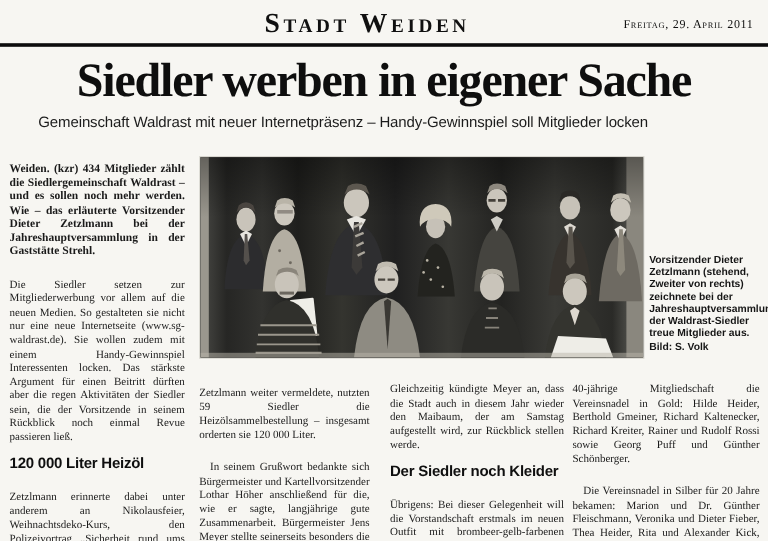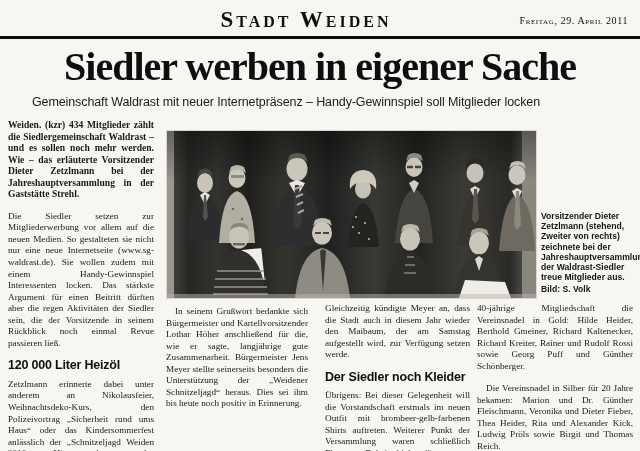--- a/index.html
+++ b/index.html
@@ -59,21 +59,21 @@
   }
 
   
   .col{
     position:absolute;
     font-size:9.2px;
     line-height:11.55px;
     text-align:justify;
     color:#1a1a1a;
   }
-  .col p{margin:0 0 11px 0;}
+  .col p{margin:16px 0 11px 0;}
   .col p.tight{margin-bottom:0;}
   .lead{
     font-weight:700;
     font-size:9.6px;
     line-height:11.55px;
   }
   .indent{text-indent:9px;}
   .col-subhead{
     font-family:"Liberation Sans", sans-serif;
     font-weight:700;
@@ -233,25 +233,26 @@
       <rect x="0" y="163" width="369" height="4" fill="#b9b5aa" opacity="0.5"></rect>
     </svg>
   </div>
 
   <div class="caption">
     <div>Vorsitzender Dieter Zetzlmann (stehend, Zweiter von rechts) zeichnete bei der Jahreshauptversammlung der Waldrast-Siedler treue Mitglieder aus.</div>
     <div class="credit">Bild: S. Volk</div>
   </div>
 
   <div class="col col2">
+    <p>Zetzlmann weiter vermeldete, nutzten 59 Siedler die Heizölsammelbestellung – insgesamt orderten sie 120 000 Liter.</p>
     <p class="indent tight">In seinem Grußwort bedankte sich Bürgermeister und Kartellvorsitzender Lothar Höher anschließend für die, wie er sagte, langjährige gute Zusammenarbeit. Bürgermeister Jens Meyer stellte seinerseits besonders die Unterstützung der „Weidener Schnitzeljagd“ heraus. Dies sei ihm bis heute noch positiv in Erinnerung.</p>
   </div>
 
   <div class="col col3">
-    <p>Gleichzeitig kündigte Meyer an, dass die Stadt auch in diesem Jahr wieder den Maibaum, der am Samstag aufgestellt wird, zur Verfügung setzen werde.</p>
+    <p>Gleichzeitig kündigte Meyer an, dass die Stadt auch in diesem Jahr wieder den Maibaum, der am Samstag aufgestellt wird, zur Rückblick stellen werde.</p>
     <div class="col-subhead">Der Siedler noch Kleider</div>
     <p class="tight">Übrigens: Bei dieser Gelegenheit will die Vorstandschaft erstmals im neuen Outfit mit brombeer-gelb-farbenen Shirts auftreten. Weiterer Punkt der Versammlung waren schließlich Ehrungen. Dabei erhielten für</p>
   </div>
 
   <div class="col col4">
     <p>40-jährige Mitgliedschaft die Vereinsnadel in Gold: Hilde Heider, Berthold Gmeiner, Richard Kaltenecker, Richard Kreiter, Rainer und Rudolf Rossi sowie Georg Puff und Günther Schönberger.</p>
     <p class="indent tight">Die Vereinsnadel in Silber für 20 Jahre bekamen: Marion und Dr. Günther Fleischmann, Veronika und Dieter Fieber, Thea Heider, Rita und Alexander Kick, Ludwig Pröls sowie Birgit und Thomas Reich.</p>
   </div>
 
 </div>

